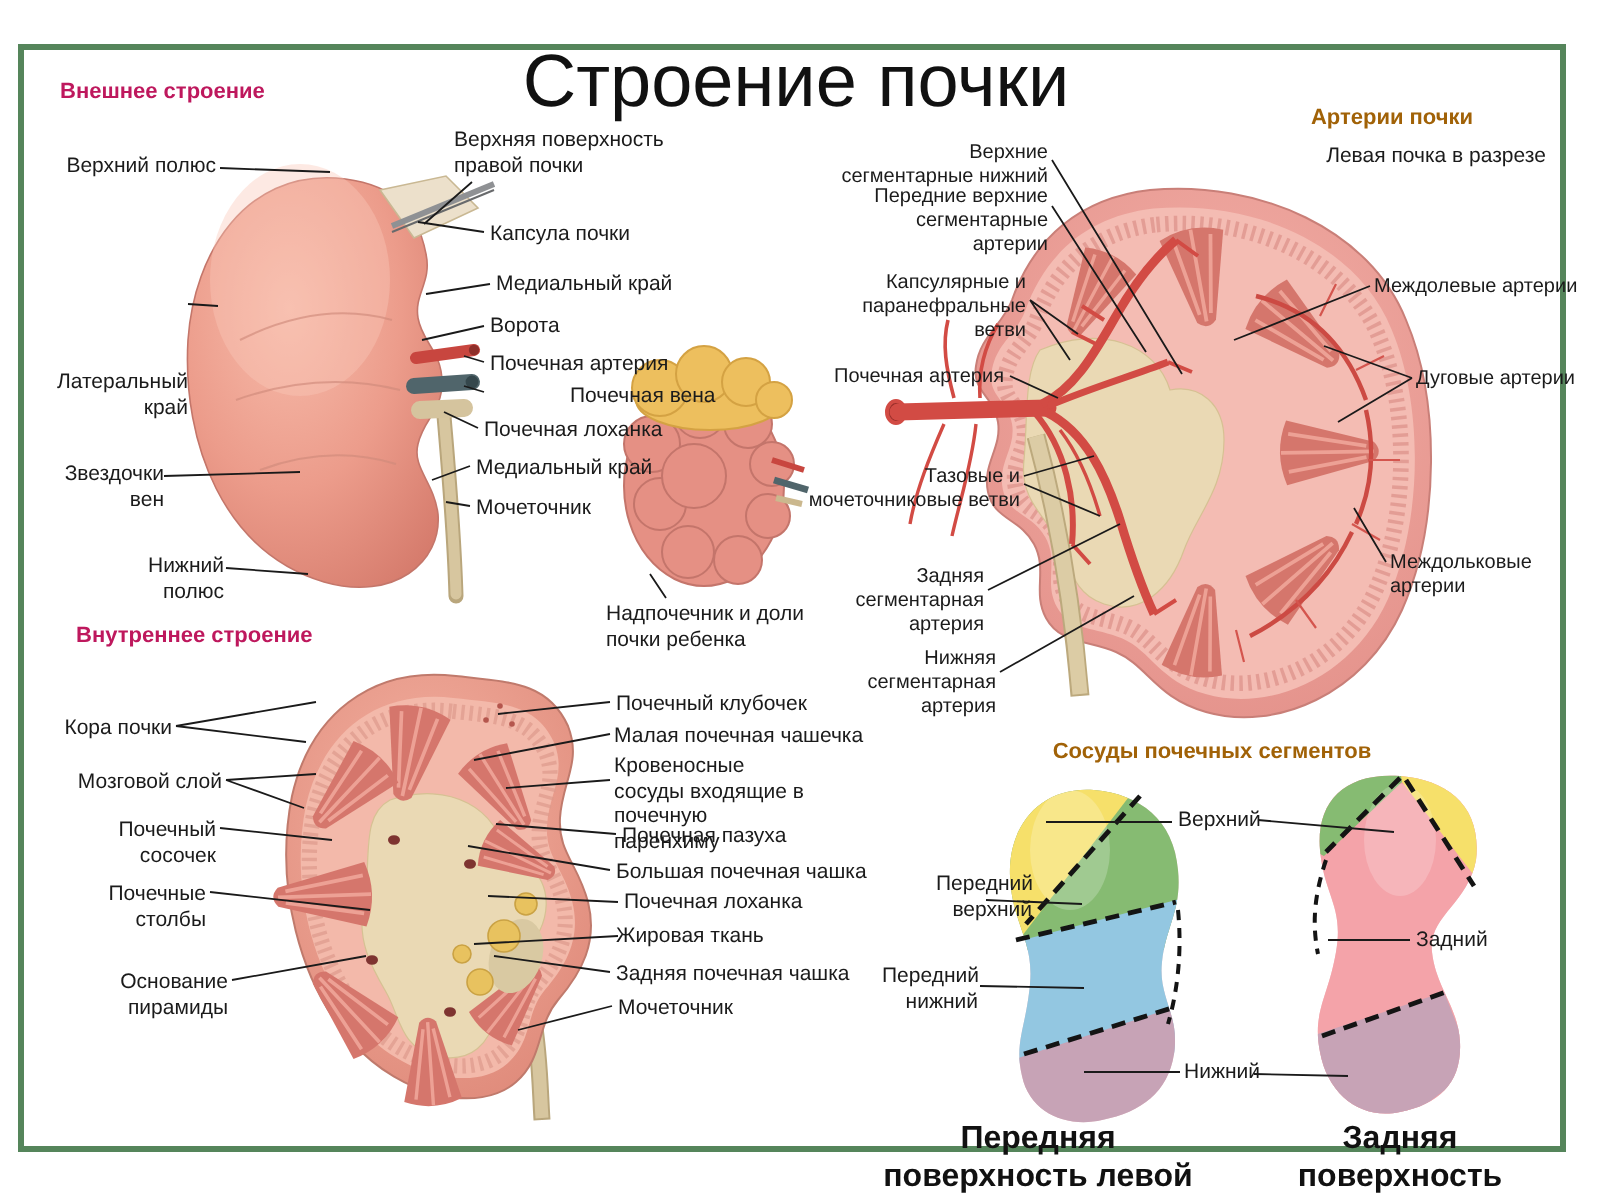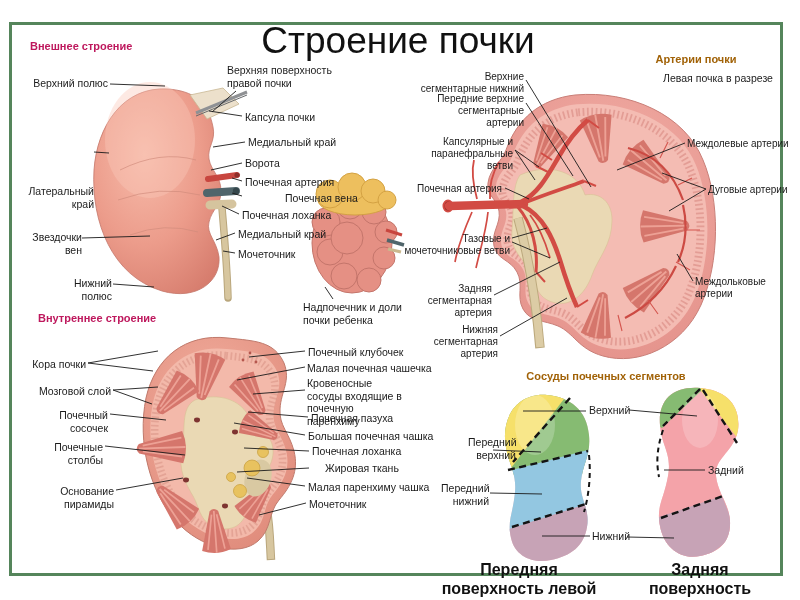--- a/index.html
+++ b/index.html
@@ -220,22 +220,22 @@
 <div class="lb r" style="left:38px;top:385px;width:73px;">Мозговой слой</div>
 <div class="lb r" style="left:24px;top:409px;width:84px;">Почечный сосочек</div>
 <div class="lb r" style="left:24px;top:441px;width:79px;">Почечные столбы</div>
 <div class="lb r" style="left:20px;top:485px;width:94px;">Основание пирамиды</div>
 <div class="lb" style="left:308px;top:346px;">Почечный клубочек</div>
 <div class="lb" style="left:307px;top:362px;">Малая почечная чашечка</div>
 <div class="lb" style="left:307px;top:377px;width:102px;">Кровеносные сосуды входящие в почечную паренхиму</div>
 <div class="lb" style="left:311px;top:412px;">Почечная пазуха</div>
 <div class="lb" style="left:308px;top:430px;">Большая почечная чашка</div>
 <div class="lb" style="left:312px;top:445px;">Почечная лоханка</div>
-<div class="lb" style="left:325px;top:462px;">Жировая ткань</div>
-<div class="lb" style="left:308px;top:481px;">Малая паренхиму чашка</div>
+<div class="lb" style="left:308px;top:462px;">Жировая ткань</div>
+<div class="lb" style="left:308px;top:481px;">Задняя почечная чашка</div>
 <div class="lb" style="left:309px;top:498px;">Мочеточник</div>
 
 <div class="lb sec2 c" style="left:646px;top:53px;width:100px;">Артерии почки</div>
 <div class="lb c" style="left:653px;top:72px;width:130px;">Левая почка в разрезе</div>
 <div class="lb sm r" style="left:420px;top:71px;width:104px;">Верхние сегментарные нижний</div>
 <div class="lb sm r" style="left:420px;top:93px;width:104px;">Передние верхние сегментарные артерии</div>
 <div class="lb sm r" style="left:411px;top:136px;width:102px;">Капсулярные и паранефральные ветви</div>
 <div class="lb sm r" style="left:412px;top:183px;width:90px;">Почечная артерия</div>
 <div class="lb sm r" style="left:398px;top:233px;width:112px;">Тазовые и мочеточниковые ветви</div>
 <div class="lb sm r" style="left:395px;top:283px;width:97px;">Задняя сегментарная артерия</div>

